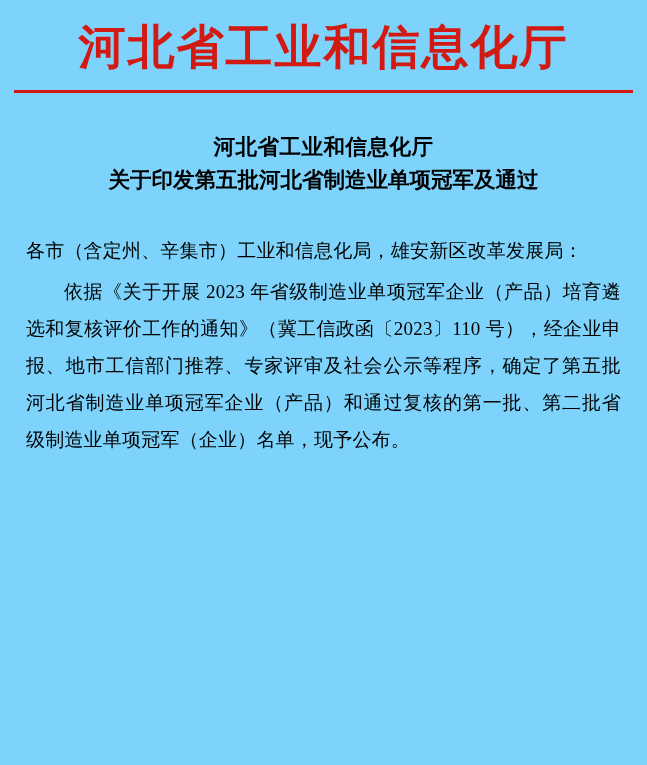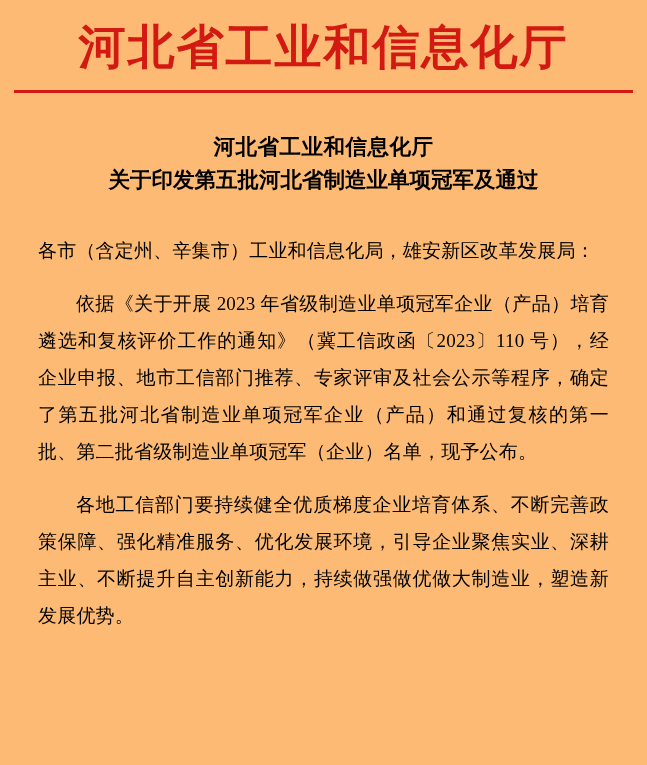--- a/index.html
+++ b/index.html
@@ -12,21 +12,21 @@
     height: 765px;
     font-family: "Liberation Serif", "DejaVu Serif", serif;
     color: #000000;
     overflow: hidden;
   }
   .page {
     position: relative;
     width: 647px;
     height: 765px;
     box-sizing: border-box;
-    background: #fdba74;
+    background: #7dd3fc;
   }
 
   
   .letterhead {
     padding-top: 20px;
     text-align: center;
   }
   .letterhead-title {
     color: #d21a12;
     font-family: "Liberation Serif", "DejaVu Serif", serif;
@@ -62,21 +62,21 @@
   
   .body-text {
     margin: 34px 22px 0 22px;
     font-size: 19px;
     line-height: 1.95;
     text-align: justify;
     text-justify: inter-ideograph;
     letter-spacing: 0.2px;
   }
   .body-text p {
-    margin: 16px;
+    margin: 4px;
   }
   .body-text p.indent {
     text-indent: 2em;
   }
 </style>
 </head>
 <body>
 
 <div class="page">
 
@@ -86,16 +86,15 @@
   </div>
 
   <div class="doc-title">
     <span class="doc-title-line">河北省工业和信息化厅</span>
     <span class="doc-title-line wide">关于印发第五批河北省制造业单项冠军及通过</span>
   </div>
 
   <div class="body-text">
     <p>各市（含定州、辛集市）工业和信息化局，雄安新区改革发展局：</p>
     <p class="indent">依据《关于开展 2023 年省级制造业单项冠军企业（产品）培育遴选和复核评价工作的通知》（冀工信政函〔2023〕110 号），经企业申报、地市工信部门推荐、专家评审及社会公示等程序，确定了第五批河北省制造业单项冠军企业（产品）和通过复核的第一批、第二批省级制造业单项冠军（企业）名单，现予公布。</p>
-    <p class="indent">各地工信部门要持续健全优质梯度企业培育体系、不断完善政策保障、强化精准服务、优化发展环境，引导企业聚焦实业、深耕主业、不断提升自主创新能力，持续做强做优做大制造业，塑造新发展优势。</p>
   </div>
 
 </div>
 
 </body></html>

